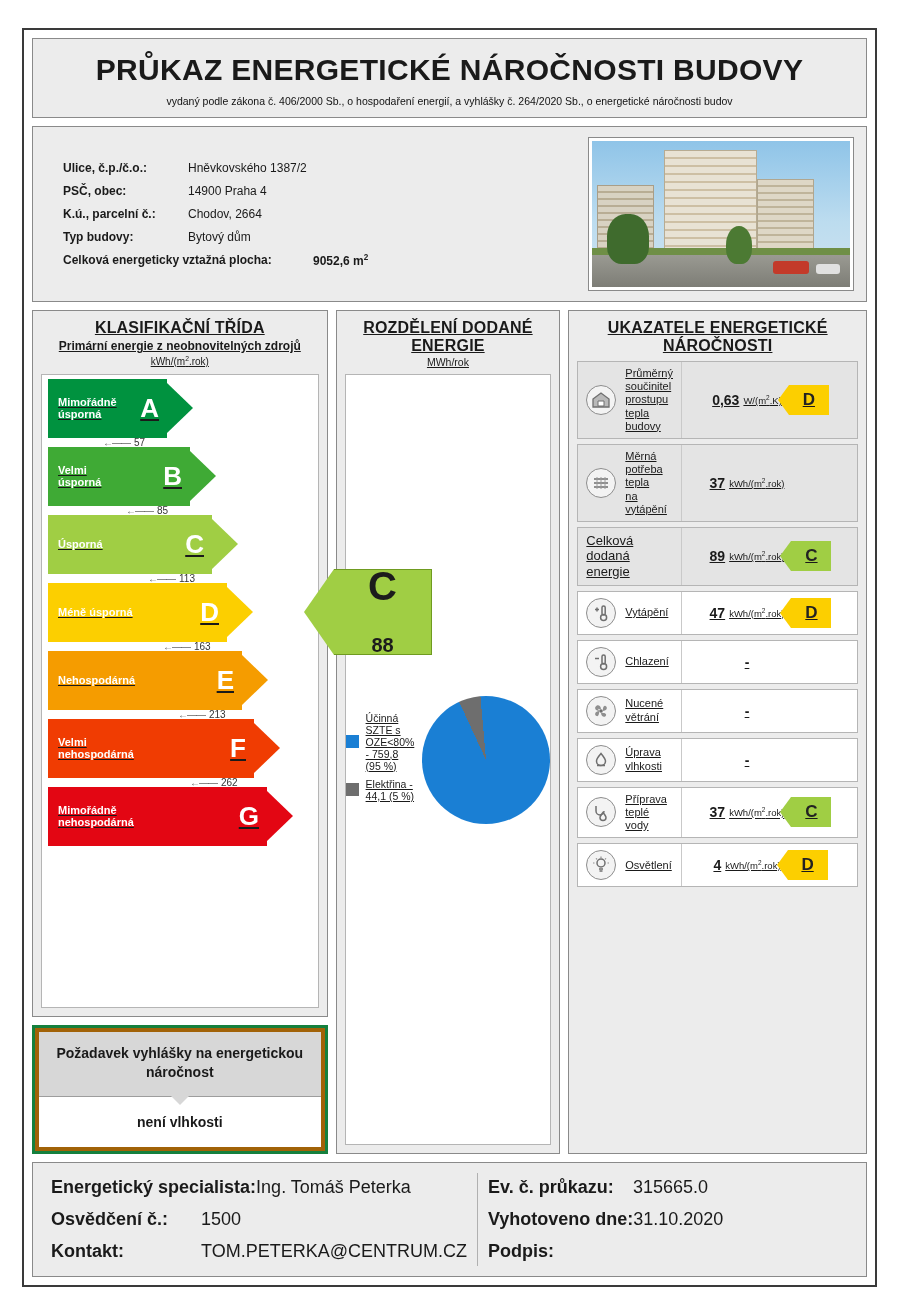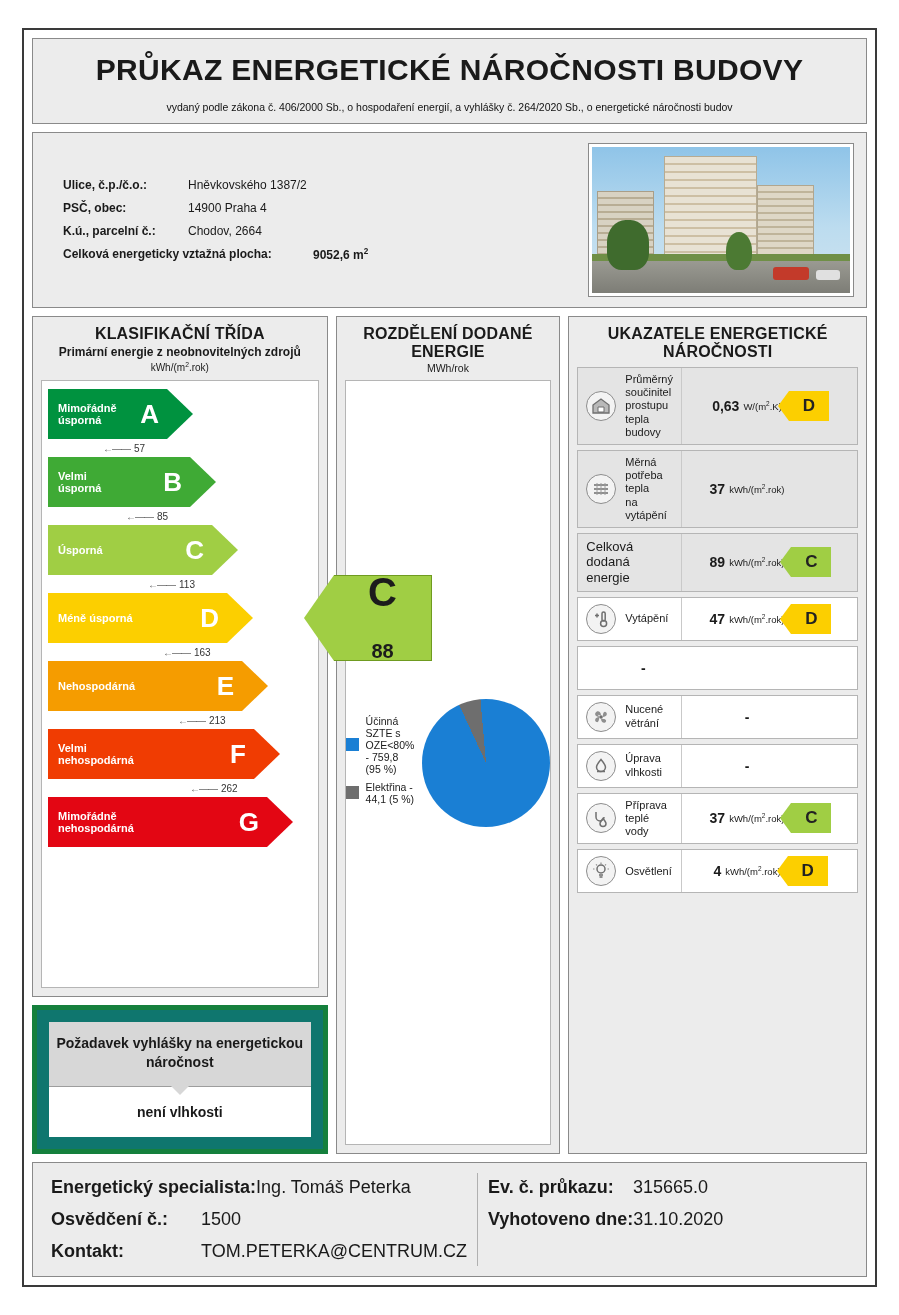--- a/index.html
+++ b/index.html
@@ -34,21 +34,21 @@
     padding: 14px 10px 10px 10px;
   }
   .title-main {
     font-size: 30px;
     font-weight: bold;
     letter-spacing: 0.3px;
     line-height: 1.1;
   }
   .title-sub {
     font-size: 10.5px;
-    margin-top: 15px;
+    margin-top: 9px;
     color: #111;
   }
 
   
   .ident-box {
     border: 1px solid #8a8a8a;
     background: #ececec;
     display: flex;
     padding: 10px 12px;
     gap: 10px;
@@ -114,20 +114,21 @@
   .mid { display: flex; gap: 8px; flex: 1; min-height: 0; }
   .col-left { width: 420px; display: flex; flex-direction: column; gap: 8px; }
   .col-right { flex: 1; display: flex; flex-direction: row; gap: 8px; }
 
   .panel {
     border: 1px solid #8a8a8a;
     background: #ececec;
     padding: 8px;
     display: flex;
     flex-direction: column;
+    text-decoration: underline;
   }
   .panel-title {
     text-align: center;
     font-size: 16px;
     font-weight: bold;
     letter-spacing: 0.2px;
   }
   .panel-sub {
     text-align: center;
     font-size: 12px;
@@ -154,21 +155,21 @@
   .bands { width: 250px; display: flex; flex-direction: column; }
   .band-wrap { position: relative; }
   .band {
     height: 50px;
     display: flex;
     align-items: center;
     position: relative;
     color: #fff;
   }
   .band .body {
-    height: 50px;
+    height: 59px;
     display: flex;
     align-items: center;
     justify-content: space-between;
     padding-left: 10px;
     position: relative;
   }
   .band .arrow {
     width: 0; height: 0;
     border-top: 25px solid transparent;
     border-bottom: 25px solid transparent;
@@ -222,21 +223,21 @@
     display: flex;
     flex-direction: column;
     align-items: center;
     justify-content: center;
     color: #1c1c1c;
   }
   .pointer .plet { font-size: 40px; font-weight: bold; line-height: 0.95; }
   .pointer .pval { font-size: 20px; font-weight: bold; margin-top: 29px; }
 
   
-  .req-box { border: 5px solid #15803d; background:#0f766e; padding: 12px; }
+  .req-box { border: 3px solid #15803d; background:#a16207; padding: 4px; }
   .req-head {
     text-align: center;
     font-size: 14px;
     font-weight: bold;
     padding: 12px 6px 14px 6px;
     line-height: 1.35;
     position: relative;
     background: #d7d7d7;
     border-bottom: 1px solid #9d9d9d;
   }
@@ -363,20 +364,24 @@
           <span class="ident-label">Ulice, č.p./č.o.:</span>
           <span class="ident-value">Hněvkovského 1387/2</span>
         </div>
         <div class="ident-row">
           <span class="ident-label">PSČ, obec:</span>
           <span class="ident-value">14900 Praha 4</span>
         </div>
         <div class="ident-row">
           <span class="ident-label">K.ú., parcelní č.:</span>
           <span class="ident-value">Chodov, 2664</span>
+        </div>
+        <div class="ident-row">
+          <span class="ident-label">Typ budovy:</span>
+          <span class="ident-value">Bytový dům</span>
         </div>
         <div class="ident-row">
           <span class="ident-label" style="min-width:250px">Celková energeticky vztažná plocha:</span>
           <span class="ident-value" style="font-weight:bold"><span>9052,6 m</span><sup>2</sup></span>
         </div>
       </div>
       <div class="photo-frame">
         <div class="photo">
           <div class="bld-left"></div>
           <div class="bld-main"></div>
@@ -598,20 +603,30 @@
                 <div class="ind-right">
                   <span class="ind-val">47</span>
                   <span class="ind-unit">kWh/(m<sup>2</sup>.rok)</span>
                   <span class="cls-badge" style="background: rgb(252, 207, 0);">
                     <span class="tri" style="border-right: 11px solid rgb(252, 207, 0);"></span>
                     <span>D</span>
                   </span>
                 </div>
               </div>
               <div class="ind-row">
+                <div class="ind-left">
+                  <span class="icon-circle">
+                    <svg width="20" height="20" viewBox="0 0 20 20">
+                      <rect x="11" y="3" width="3.2" height="9" rx="1.6" stroke="#6f6f6f" stroke-width="1.5" fill="none"></rect>
+                      <circle cx="12.6" cy="14.5" r="3" stroke="#6f6f6f" stroke-width="1.5" fill="none"></circle>
+                      <path d="M4 6.5h4" stroke="#6f6f6f" stroke-width="1.5" fill="none"></path>
+                    </svg>
+                  </span>
+                  <div class="ind-text">Chlazení</div>
+                </div>
                 <div class="ind-right">
                   <span class="ind-dash">-</span>
                   <span style="width: 43px;"></span>
                 </div>
               </div>
               <div class="ind-row">
                 <div class="ind-left">
                   <span class="icon-circle">
                     <svg width="20" height="20" viewBox="0 0 20 20">
                       <circle cx="10" cy="10" r="1.8" fill="#6f6f6f"></circle>
@@ -705,17 +720,21 @@
       </div>
       <div class="footer-col right">
         <div class="f-row">
           <span class="f-label r">Ev. č. průkazu:</span>
           <span class="f-val">315665.0</span>
         </div>
         <div class="f-row">
           <span class="f-label r">Vyhotoveno dne:</span>
           <span class="f-val">31.10.2020</span>
         </div>
+        <div class="f-row">
+          <span class="f-label r">Podpis:</span>
+          <span class="f-val"></span>
+        </div>
       </div>
     </div>
 
   </div>
 </div>
 
 </body></html>

